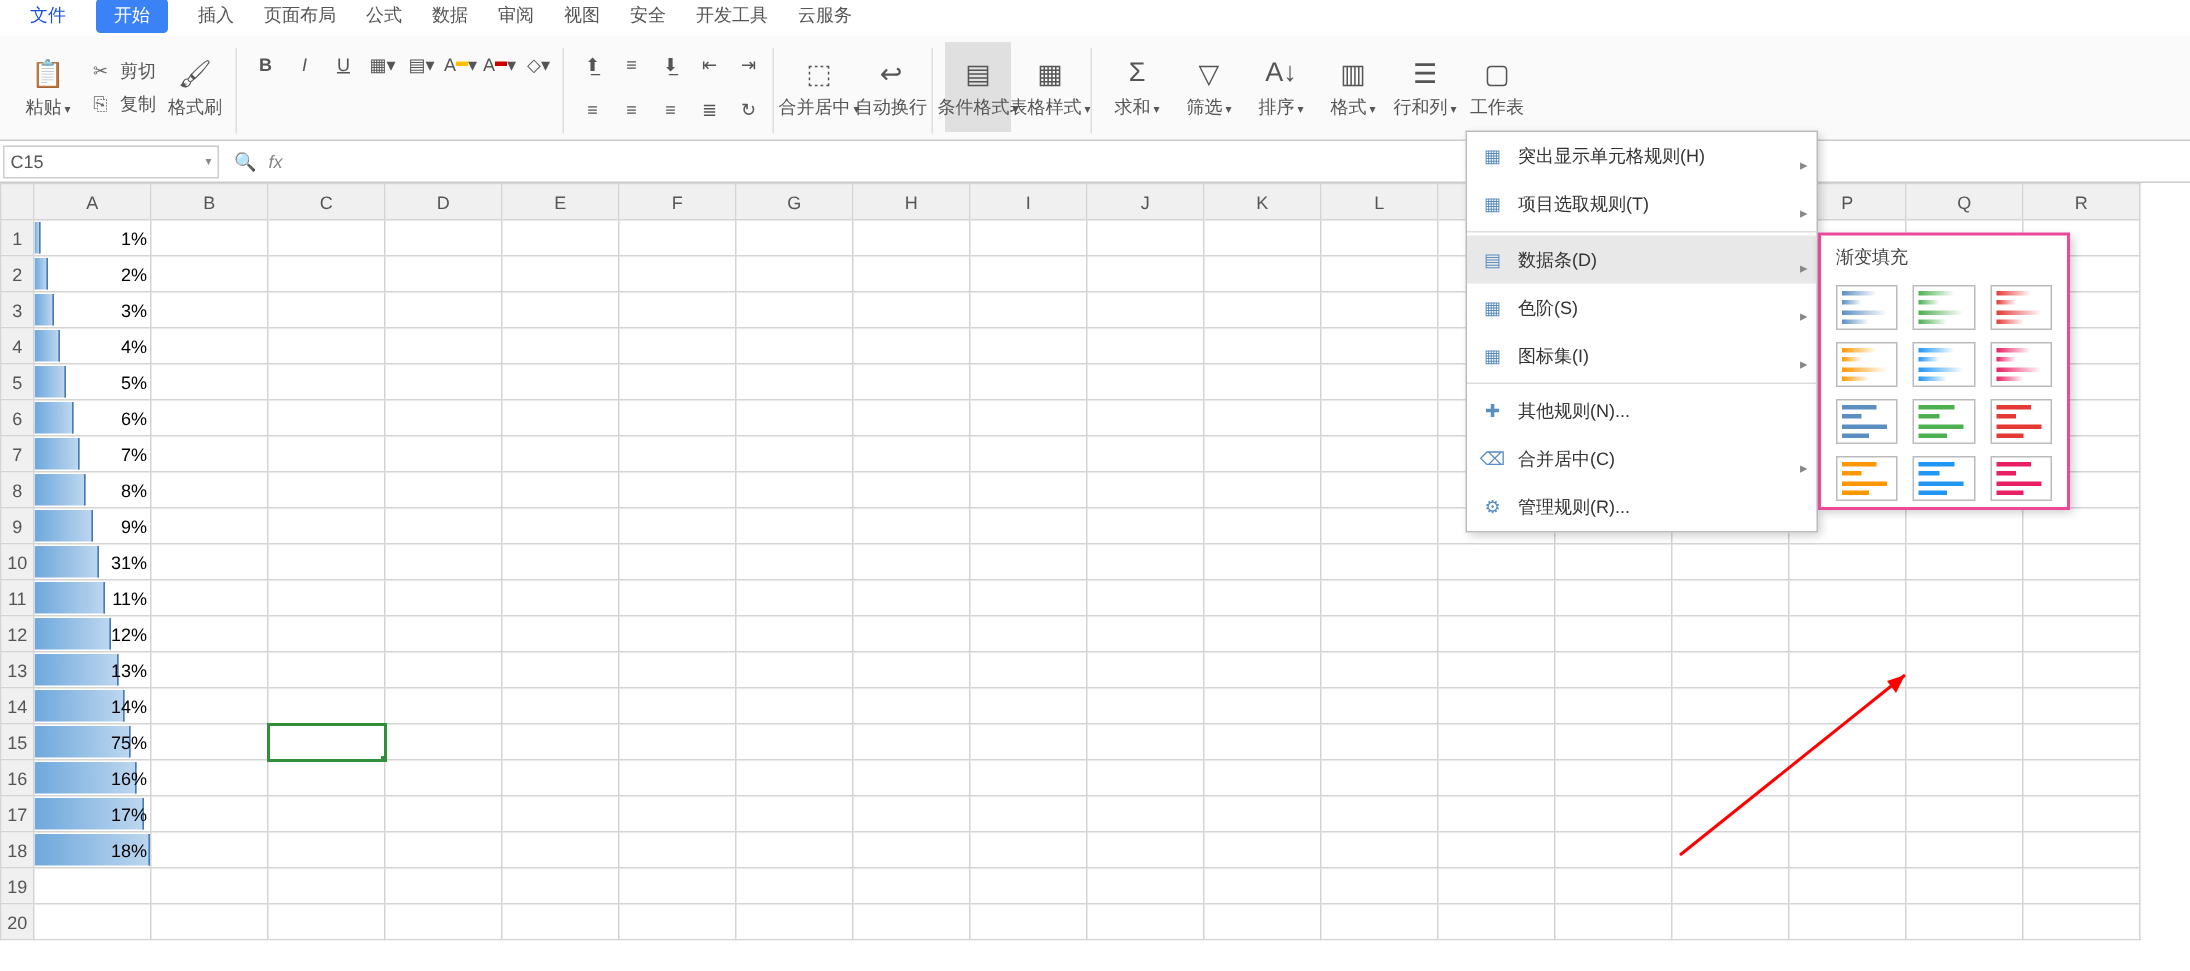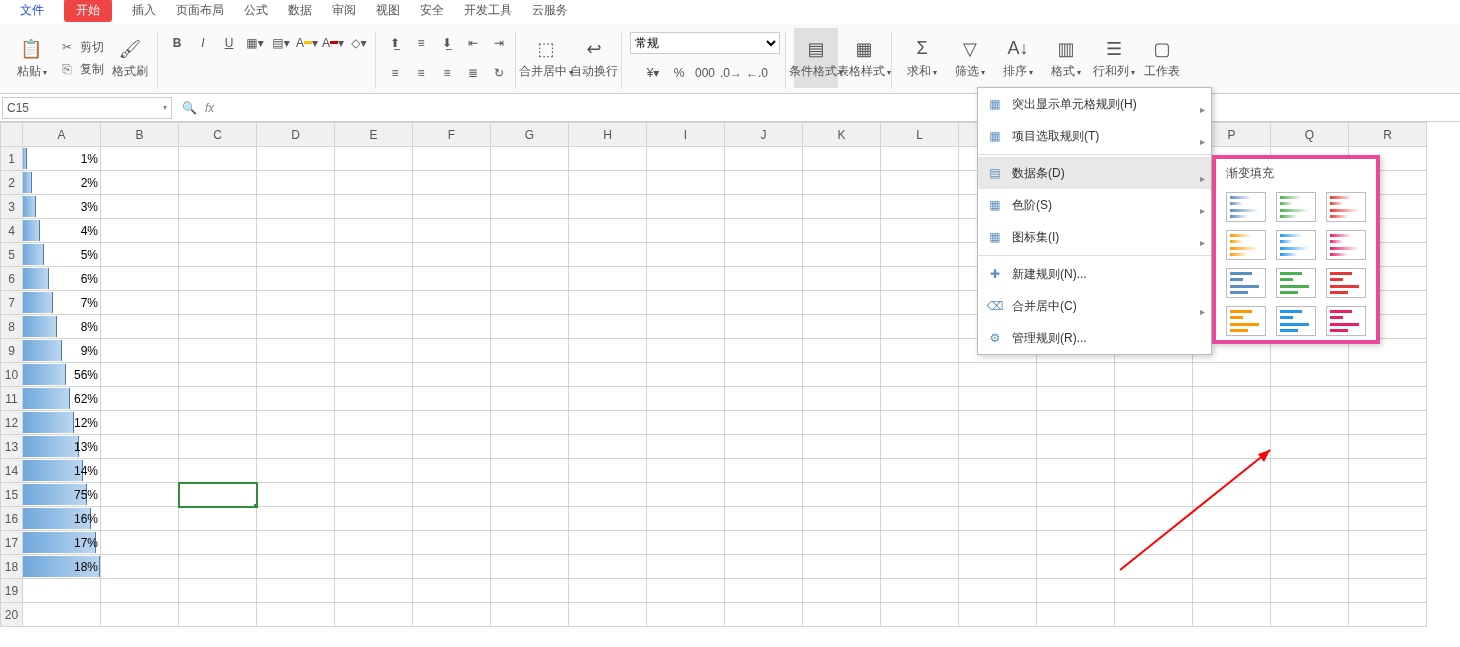--- a/index.html
+++ b/index.html
@@ -1,21 +1,21 @@
 <!DOCTYPE html>
 <html><head>
 <meta charset="utf-8">
 <style>
 * { margin: 0; padding: 0; box-sizing: border-box; font-family: "Microsoft YaHei", sans-serif; font-size: 12px; }
 body { background: #fff; overflow: hidden; width: 1460px; height: 647px; position: relative; }
 
 
 .tabs { height: 20px; display: flex; gap: 20px; padding-left: 540px; color: #555; align-items:center; font-size:13px;}
 .tabs span { cursor:pointer; }
-.tabs .active { background:#ef4444; color:#fff; padding:3px 12px; border-radius:3px; }
+.tabs .active { background:#3b82f6; color:#fff; padding:3px 12px; border-radius:3px; }
 
 
 .ribbon { height: 70px; display:flex; border-bottom:1px solid #ccc; background:#fafafa; padding: 4px 4px 0 4px; gap:2px; margin-top:4px; }
 .group { display:flex; flex-direction:column; align-items:center; padding:0 6px; position:relative; }
 .group::after { content:""; position:absolute; right:0; top:4px; bottom:4px; width:1px; background:#ddd; }
 .group.noborder::after{display:none;}
 .row { display:flex; align-items:center; gap:4px; height:30px; }
 .bigbtn { display:flex; flex-direction:column; align-items:center; width:44px; height:60px; justify-content:center; color:#555; cursor:pointer;}
 .bigbtn .ico { width:24px; height:24px; display:flex; align-items:center; justify-content:center; font-size:18px; color:#555;}
 .bigbtn .lbl { font-size:12px; margin-top:2px; white-space:nowrap;}
@@ -23,21 +23,21 @@
 .smallitem { display:flex; align-items:center; gap:4px; color:#555; cursor:pointer; height:20px; font-size:12px;}
 .ic { width:18px; height:18px; display:inline-flex; align-items:center; justify-content:center; color:#666;}
 select.fontname { width:140px; height:22px; border:1px solid #ccc; background:#fff;}
 select.fontsize { width:60px; height:22px; border:1px solid #ccc; background:#fff;}
 .btn { width:22px; height:22px; display:inline-flex; align-items:center; justify-content:center; color:#555; cursor:pointer; }
 .numfmt { width:150px; height:22px; border:1px solid #ccc; background:#fff;}
 .active-big { background:#e0e0e0; }
 
 
 .fxbar { height:28px; display:flex; align-items:center; border-bottom:1px solid #ccc; }
-.namebox { width:170px; height:22px; border:1px solid #ccc; margin-left:2px; padding:0 4px; display:flex; align-items:center; justify-content:space-between; font-size:12px; color:#555;}
+.namebox { width:144px; height:22px; border:1px solid #ccc; margin-left:2px; padding:0 4px; display:flex; align-items:center; justify-content:space-between; font-size:12px; color:#555;}
 .namebox span.arrow{font-size:8px;color:#888;}
 .fxbar .fxicons { display:flex; align-items:center; gap:8px; margin:0 10px; color:#888;}
 .fxbar input { flex:1; border:none; outline:none; height:22px; padding:0 4px;}
 
 
 .gridwrap { position:relative; overflow:hidden; }
 table.sheet { border-collapse:collapse; table-layout:fixed; }
 table.sheet th, table.sheet td { border:1px solid #d4d4d4; height:24px; overflow:hidden;}
 table.sheet th { background:#f0f0f0; color:#555; font-weight:normal; font-size:12px; text-align:center; }
 th.corner{width:22px;}
@@ -48,21 +48,21 @@
 .sel { outline:2px solid #2f8f3a; outline-offset:-1px; }
 .selhandle { position:absolute; right:-3px; bottom:-3px; width:5px; height:5px; background:#2f8f3a;}
 
 
 .menu { position:absolute; background:#fff; border:1px solid #bbb; box-shadow:2px 2px 6px rgba(0,0,0,.2); z-index:100;}
 .menu-item { display:flex; align-items:center; height:32px; padding:0 18px 0 8px; gap:8px; color:#333; cursor:default; position:relative;}
 .menu-item .mico{ width:18px; height:16px; display:inline-flex; align-items:center; justify-content:center; color:#5b8fc0; font-size:12px;}
 .menu-item.hover{ background:#e8e8e8;}
 .menu-item .sub::after{content:"▸"; position:absolute; right:6px; color:#888; font-size:10px;}
 .menu hr { border:none; border-top:1px solid #ddd; margin:2px 0;}
-.submenu { position:absolute; background:#fff; border:4px solid #ec4899; box-shadow:2px 2px 6px rgba(0,0,0,.2); z-index:101;}
+.submenu { position:absolute; background:#fff; border:2px solid #ec4899; box-shadow:2px 2px 6px rgba(0,0,0,.2); z-index:101;}
 .submenu .title { padding:6px 10px; color:#444; font-size:12px;}
 .swgrid { display:flex; gap:10px; padding:4px 10px;}
 .sw { width:42px; height:30px; border:1px solid #bbb; background:#fff; position:relative; cursor:pointer;}
 .sw .bars{ position:absolute; left:3px; top:3px; right:3px; bottom:3px; display:flex; flex-direction:column; justify-content:space-between;}
 .sw .b{ height:3px; }
 .submenu .more { text-align:center; padding:8px; background:#eee; margin:6px 0 0 0; cursor:pointer; }
 
 
 .arrow-ann { position:absolute; pointer-events:none; z-index:200;}
 .arrow-ann line{ stroke:#ff0000; stroke-width:2;}
@@ -154,32 +154,20 @@
           <div class="ico">⬚</div>
           <div class="lbl arr">合并居中</div>
         </div>
       <div class="bigbtn">
           <div class="ico">↩</div>
           <div class="lbl">自动换行</div>
         </div>
     </div>
   </div>
 
-  <div class="group">
-    <div class="row">
-        <select class="numfmt"><option>常规</option></select>
-      </div>
-    <div class="row">
-      <div class="btn">¥▾</div>
-      <div class="btn">%</div>
-      <div class="btn">000</div>
-      <div class="btn">.0→</div>
-      <div class="btn">←.0</div>
-    </div>
-  </div>
 
   <div class="group">
     <div class="row" style="height:60px;">
       <div class="bigbtn active-big">
           <div class="ico">▤</div>
           <div class="lbl arr">条件格式</div>
         </div>
       <div class="bigbtn">
           <div class="ico">▦</div>
           <div class="lbl arr">表格样式</div>
@@ -457,21 +445,21 @@
           <td class=""></td>
           <td class=""></td>
           <td class=""></td>
           <td class=""></td>
           <td class=""></td>
         </tr>
       </tbody>
       <tbody>
         <tr>
           <th class="rowhdr">10</th>
-          <td class="val"><div class="databar" style="width:55.6%"></div><span style="position:relative">56%</span></td>
+          <td class="val"><div class="databar" style="width:55.6%"></div><span style="position:relative">31%</span></td>
           <td class=""></td>
           <td class=""></td>
           <td class=""></td>
           <td class=""></td>
           <td class=""></td>
           <td class=""></td>
           <td class=""></td>
           <td class=""></td>
           <td class=""></td>
           <td class=""></td>
@@ -480,21 +468,21 @@
           <td class=""></td>
           <td class=""></td>
           <td class=""></td>
           <td class=""></td>
           <td class=""></td>
         </tr>
       </tbody>
       <tbody>
         <tr>
           <th class="rowhdr">11</th>
-          <td class="val"><div class="databar" style="width:61.1%"></div><span style="position:relative">62%</span></td>
+          <td class="val"><div class="databar" style="width:61.1%"></div><span style="position:relative">11%</span></td>
           <td class=""></td>
           <td class=""></td>
           <td class=""></td>
           <td class=""></td>
           <td class=""></td>
           <td class=""></td>
           <td class=""></td>
           <td class=""></td>
           <td class=""></td>
           <td class=""></td>
@@ -742,21 +730,21 @@
       <span class="sub"></span>
     </div>
   <div class="menu-item">
       <span class="mico">▦</span>
       <span>图标集(I)</span>
       <span class="sub"></span>
     </div>
   <hr>
   <div class="menu-item">
       <span class="mico">✚</span>
-      <span>新建规则(N)...</span>
+      <span>其他规则(N)...</span>
     </div>
   <div class="menu-item">
       <span class="mico">⌫</span>
       <span>合并居中(C)</span>
       <span class="sub"></span>
     </div>
   <div class="menu-item">
       <span class="mico">⚙</span>
       <span>管理规则(R)...</span>
     </div>

